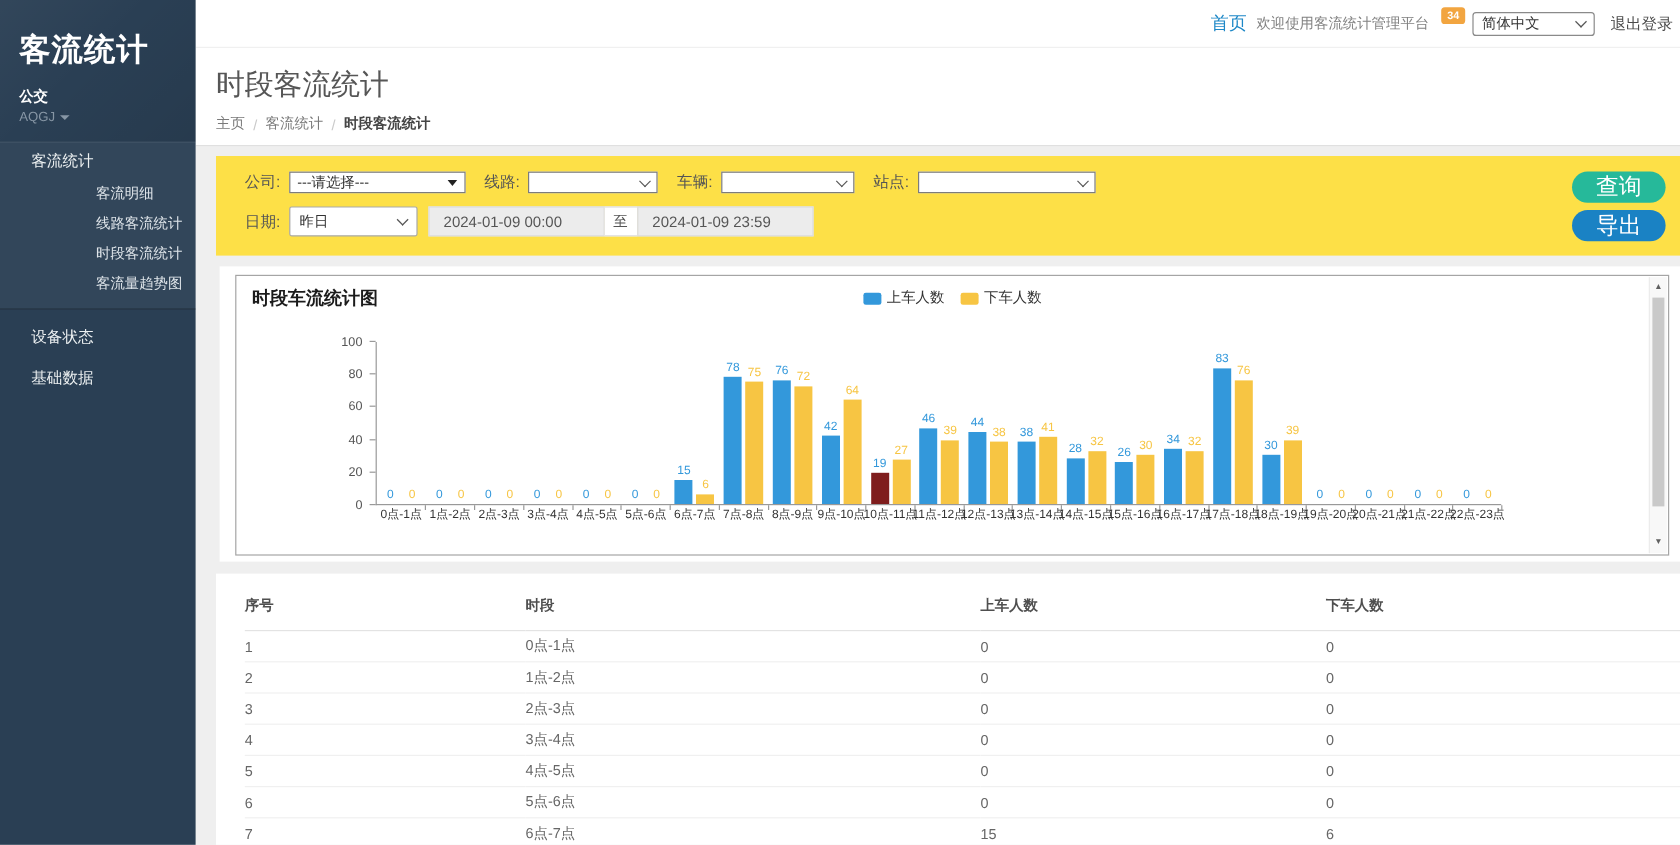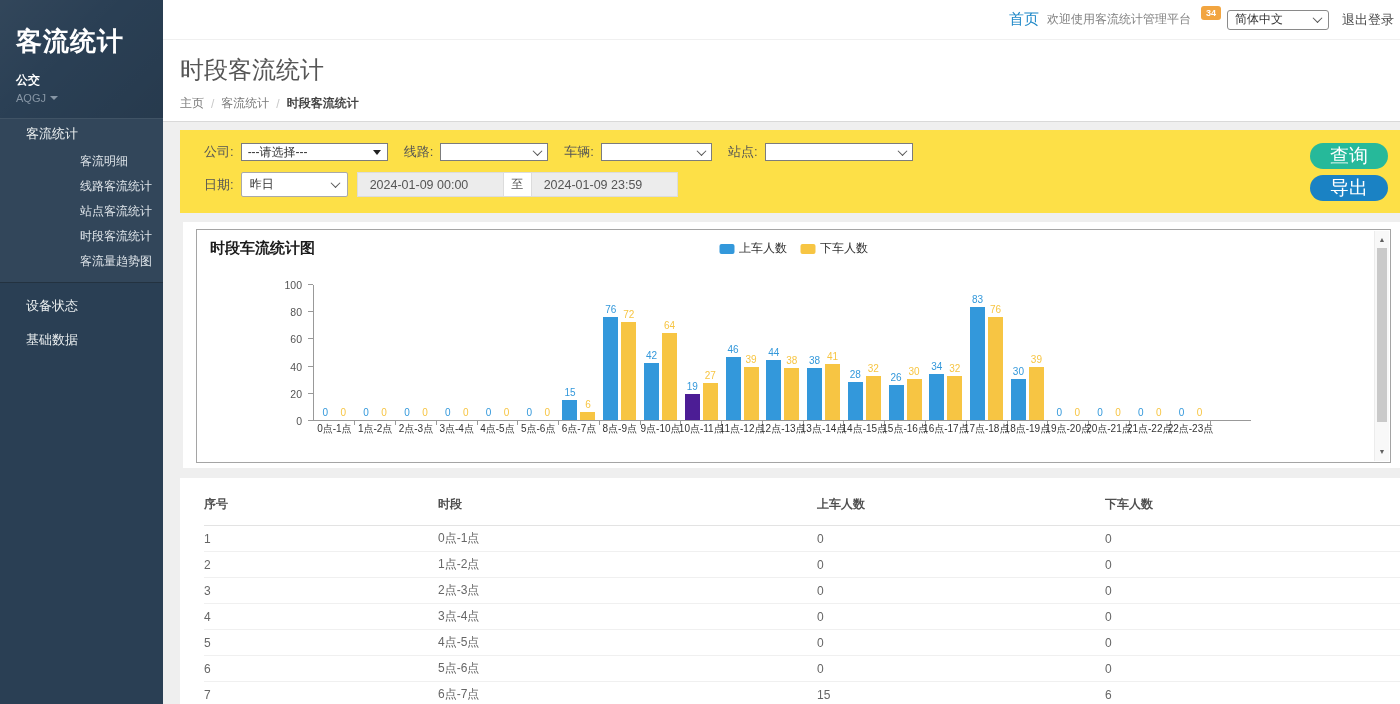--- a/index.html
+++ b/index.html
@@ -100,21 +100,20 @@
       <span>AQGJ</span>
       <span class="caret-down"></span>
     </div>
   </div>
   <nav>
     <div class="menu-section">
       <div class="menu-parent">客流统计</div>
       <ul class="submenu">
           <li>客流明细</li>
           <li>线路客流统计</li>
-          <li>站点客流统计</li>
           <li>时段客流统计</li>
           <li>客流量趋势图</li>
         </ul>
     </div>
     <div class="menu-plain first">设备状态</div>
     <div class="menu-plain">基础数据</div>
   </nav>
 </aside>
 
 <header class="topnav">
@@ -263,39 +262,48 @@
           <div class="bar-group">
             <div class="bar" style="height: 20.4px; background: rgb(51, 152, 219);">
               <span class="val" style="color: rgb(51, 152, 219);">15</span>
             </div>
             <div class="bar" style="height: 8.16px; background: rgb(247, 197, 67);">
               <span class="val" style="color: rgb(247, 197, 67);">6</span>
             </div>
             <span class="xlabel">6点-7点</span>
           </div>
           <div class="bar-group">
+            <div class="bar" style="height: 106.08px; background: rgb(51, 152, 219);">
+              <span class="val" style="color: rgb(51, 152, 219);">78</span>
+            </div>
+            <div class="bar" style="height: 102px; background: rgb(247, 197, 67);">
+              <span class="val" style="color: rgb(247, 197, 67);">75</span>
+            </div>
+            <span class="xlabel">7点-8点</span>
+          </div>
+          <div class="bar-group">
             <div class="bar" style="height: 103.36px; background: rgb(51, 152, 219);">
               <span class="val" style="color: rgb(51, 152, 219);">76</span>
             </div>
             <div class="bar" style="height: 97.92px; background: rgb(247, 197, 67);">
               <span class="val" style="color: rgb(247, 197, 67);">72</span>
             </div>
             <span class="xlabel">8点-9点</span>
           </div>
           <div class="bar-group">
             <div class="bar" style="height: 57.12px; background: rgb(51, 152, 219);">
               <span class="val" style="color: rgb(51, 152, 219);">42</span>
             </div>
             <div class="bar" style="height: 87.04px; background: rgb(247, 197, 67);">
               <span class="val" style="color: rgb(247, 197, 67);">64</span>
             </div>
             <span class="xlabel">9点-10点</span>
           </div>
           <div class="bar-group">
-            <div class="bar" style="height: 25.84px; background: #4c1d95;">
+            <div class="bar" style="height: 25.84px; background: #7f1d1d;">
               <span class="val" style="color: rgb(51, 152, 219);">19</span>
             </div>
             <div class="bar" style="height: 36.72px; background: rgb(247, 197, 67);">
               <span class="val" style="color: rgb(247, 197, 67);">27</span>
             </div>
             <span class="xlabel">10点-11点</span>
           </div>
           <div class="bar-group">
             <div class="bar" style="height: 62.56px; background: rgb(51, 152, 219);">
               <span class="val" style="color: rgb(51, 152, 219);">46</span>

